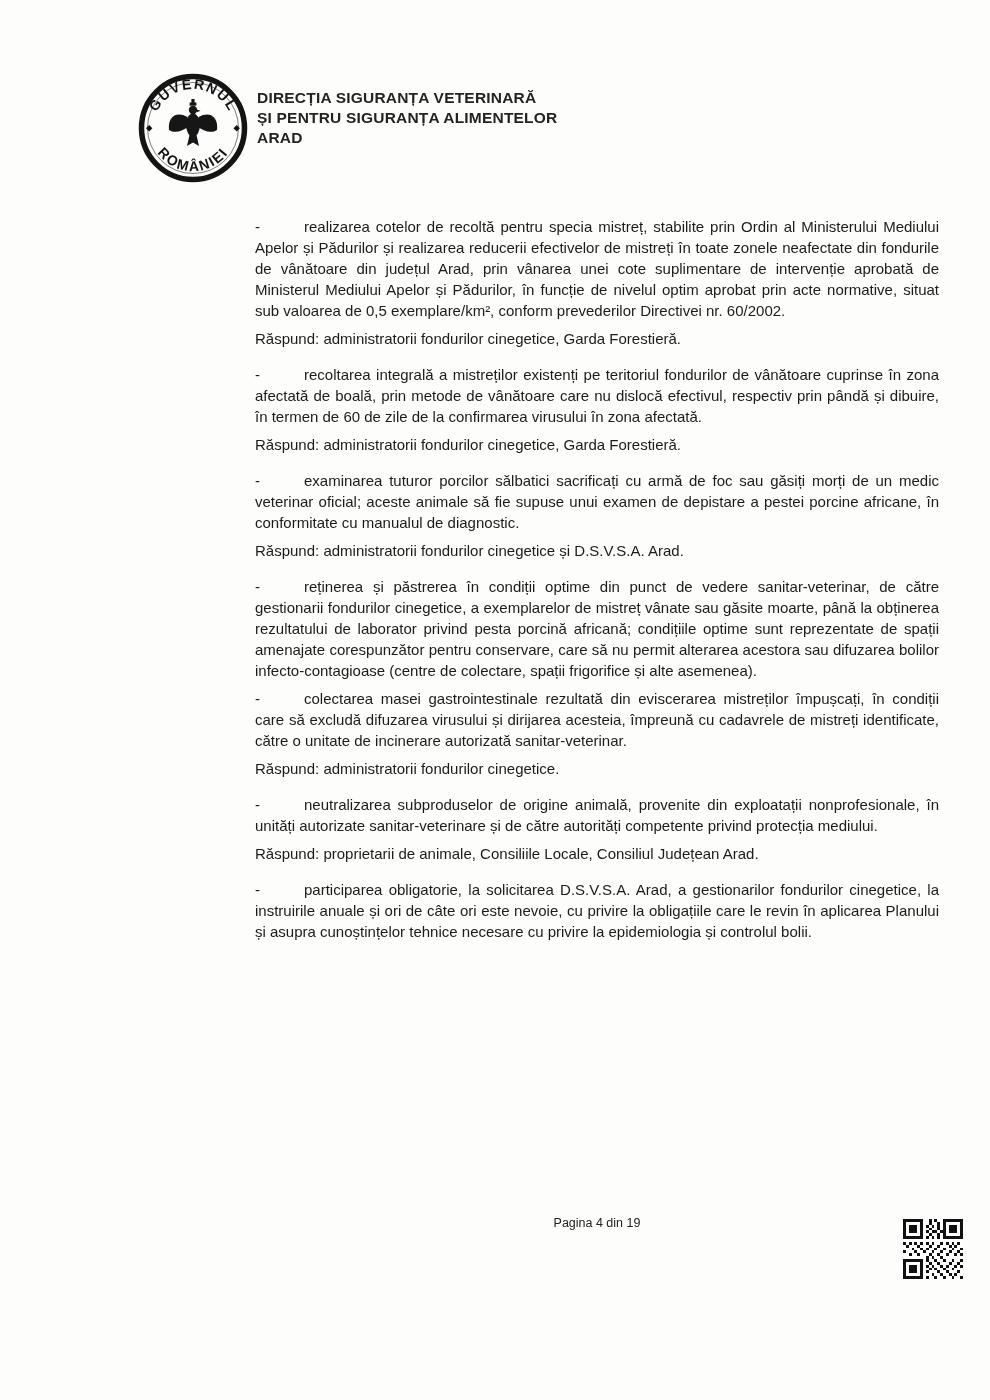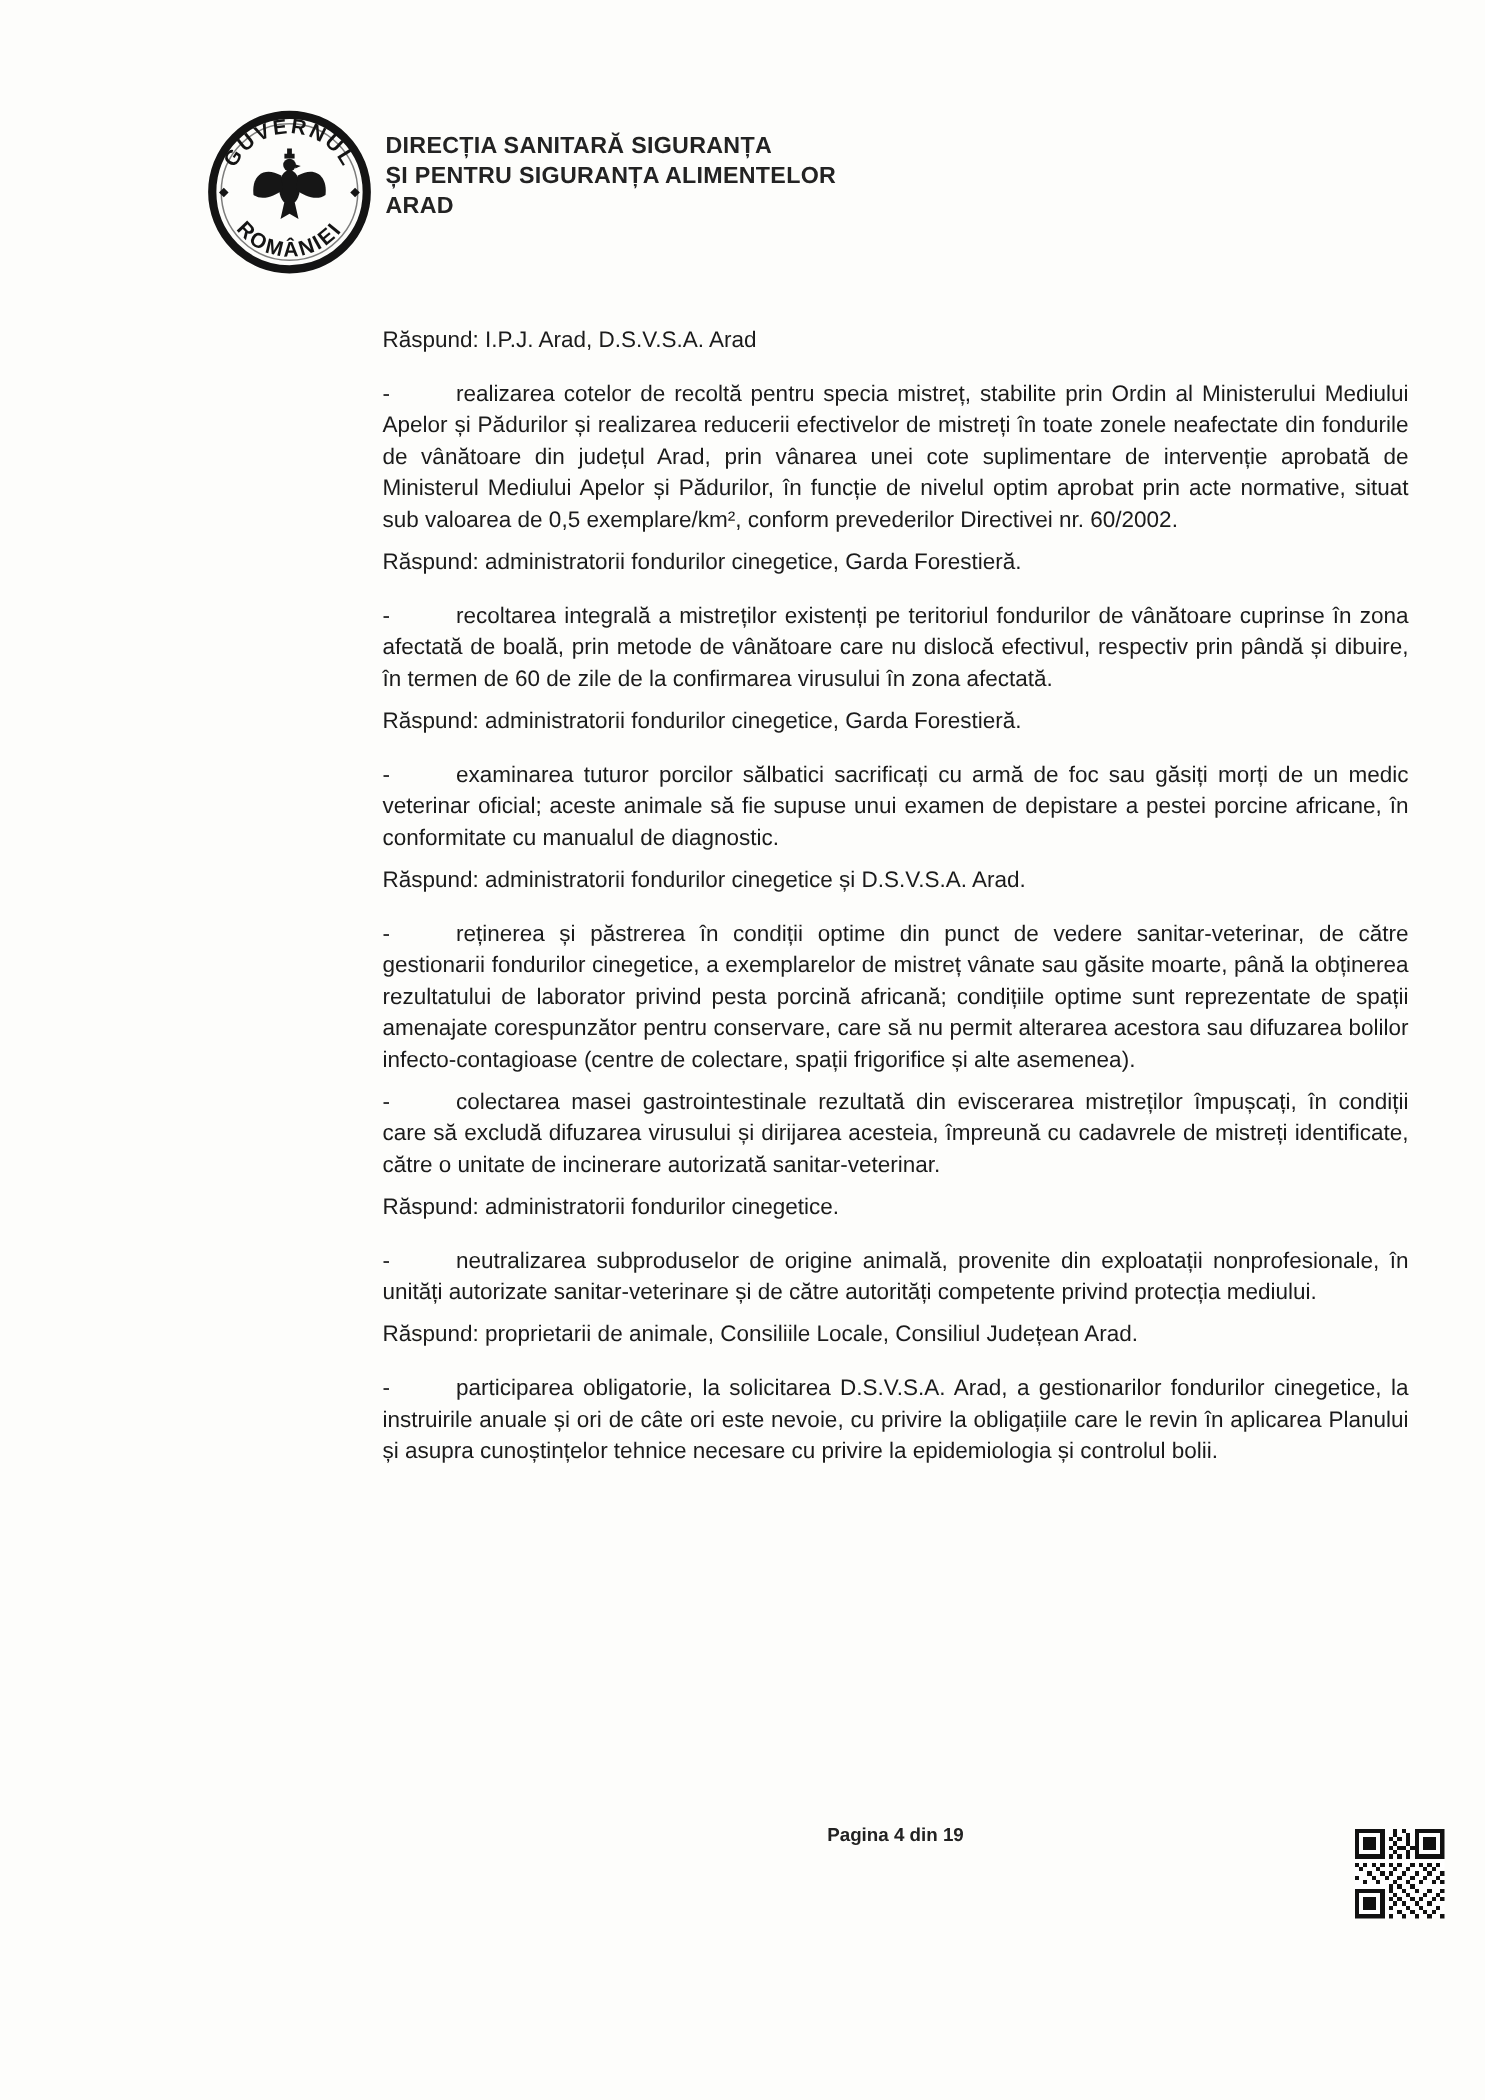--- a/index.html
+++ b/index.html
@@ -21,21 +21,21 @@
   .content{
     position:absolute;left:255px;top:216px;width:684px;
     font-size:15px;line-height:21px;text-align:justify;
   }
   .para{margin:0 0 7px 0;}
   .para .dash{display:inline;}
   .para .indent{display:inline-block;width:44px;}
   .raspund{margin:0 0 15px 0;text-align:left;}
   
   .page-num{position:absolute;left:255px;top:1216px;width:684px;text-align:center;
-    font-size:12.5px;font-weight:700;color:#222;}
+    font-size:12.5px;font-weight:400;color:#222;}
   .address{position:absolute;left:256px;top:1236px;font-size:11px;line-height:13.5px;
     font-weight:600;color:#2a2a2a;letter-spacing:.1px;}
   .address a{color:#85858f;text-decoration:underline;cursor:pointer;}
   .qr{position:absolute;left:903px;top:1219px;width:60px;height:60px;}
 </style>
 </head>
 <body>
 
 <div class="page">
 
@@ -61,29 +61,28 @@
         <rect x="51.6" y="30.5" width="6.8" height="3.2"></rect>
         <circle cx="55" cy="38" r="4.2"></circle>
         <path d="M58.5,37.5 l4,1.2 -3.6,1.6 z"></path>
         <ellipse cx="55" cy="53" rx="7" ry="11.5"></ellipse>
         <path d="M49.5,45 C38,38.5 29.5,45 31,58 C36.5,62 45,59 50.5,54.5 Z"></path>
         <path d="M60.5,45 C72,38.5 80.5,45 79,58 C73.5,62 65,59 59.5,54.5 Z"></path>
         <path d="M51.5,63 L58.5,63 L61,74 L55,70.5 L49,74 Z"></path>
       </g>
     </svg>
     <div class="org">
-      <div>DIRECȚIA SANITARĂ SIGURANȚA</div>
+      <div>DIRECȚIA SIGURANȚA VETERINARĂ</div>
       <div>ȘI PENTRU SIGURANȚA ALIMENTELOR</div>
       <div>ARAD</div>
     </div>
   </div>
 
   <div class="content">
 
-    <p class="raspund">Răspund: I.P.J. Arad, D.S.V.S.A. Arad</p>
 
     <p class="para"><span class="dash">-</span><span class="indent"></span><span>realizarea cotelor de recoltă pentru specia mistreț, stabilite prin Ordin al Ministerului Mediului Apelor și Pădurilor și realizarea reducerii efectivelor de mistreți în toate zonele neafectate din fondurile de vânătoare din județul Arad, prin vânarea unei cote suplimentare de intervenție aprobată de Ministerul Mediului Apelor și Pădurilor, în funcție de nivelul optim aprobat prin acte normative, situat sub valoarea de 0,5 exemplare/km², conform prevederilor Directivei nr. 60/2002.</span></p>
     <p class="raspund">Răspund: administratorii fondurilor cinegetice, Garda Forestieră.</p>
 
     <p class="para"><span class="dash">-</span><span class="indent"></span><span>recoltarea integrală a mistreților existenți pe teritoriul fondurilor de vânătoare cuprinse în zona afectată de boală, prin metode de vânătoare care nu dislocă efectivul, respectiv prin pândă și dibuire, în termen de 60 de zile de la confirmarea virusului în zona afectată.</span></p>
     <p class="raspund">Răspund: administratorii fondurilor cinegetice, Garda Forestieră.</p>
 
     <p class="para"><span class="dash">-</span><span class="indent"></span><span>examinarea tuturor porcilor sălbatici sacrificați cu armă de foc sau găsiți morți de un medic veterinar oficial; aceste animale să fie supuse unui examen de depistare a pestei porcine africane, în conformitate cu manualul de diagnostic.</span></p>
     <p class="raspund">Răspund: administratorii fondurilor cinegetice și D.S.V.S.A. Arad.</p>
 

